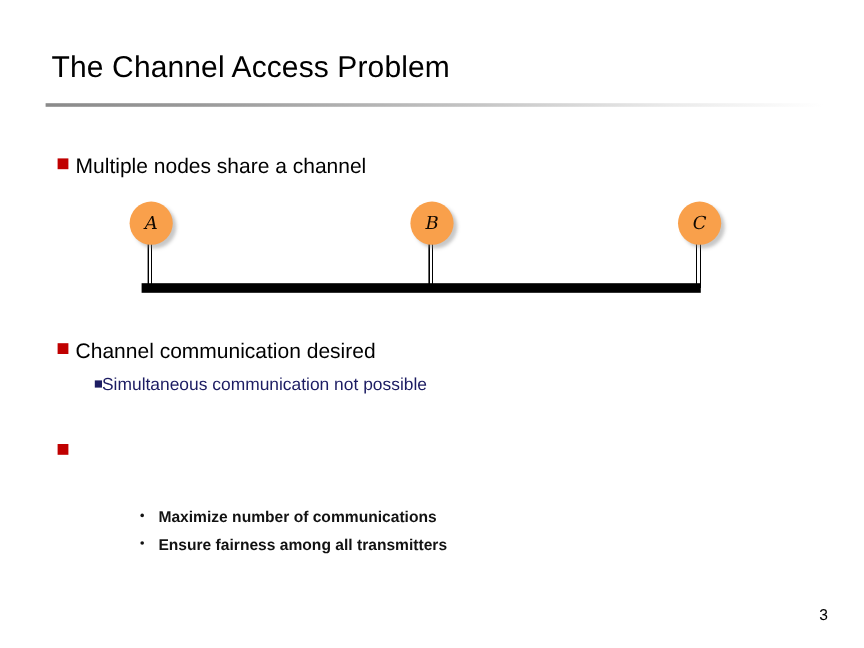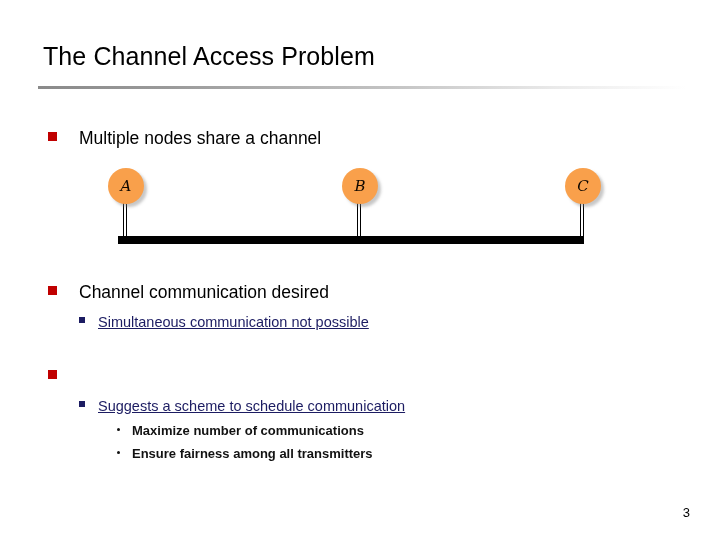--- a/index.html
+++ b/index.html
@@ -53,21 +53,21 @@
     display: inline-block;
     width: 9px;
     height: 9px;
     background: #C00000;
     vertical-align: middle;
     position: relative;
     top: -2px;
   }
   .lvl1 .txt {
     display: inline-block;
-    margin-left: 22px;
+    margin-left: 6px;
     vertical-align: middle;
   }
 
   .lvl2 {
     position: absolute;
     color: #1C1C62;
     font-size: 14.5px;
     line-height: 19px;
     white-space: nowrap;
   }
@@ -75,23 +75,21 @@
     display: inline-block;
     width: 6px;
     height: 6px;
     background: #1C1C62;
     vertical-align: middle;
     position: relative;
     top: -2px;
   }
   .lvl2 .txt {
     display: inline-block;
-    margin-left: 13px;
-    vertical-align: middle;
-    text-decoration: underline;
+    vertical-align: middle;
   }
 
   .lvl3 {
     position: absolute;
     color: #121212;
     font-size: 13px;
     line-height: 18px;
     font-weight: bold;
     white-space: nowrap;
   }
@@ -194,23 +192,20 @@
   </div>
 
   <div class="lvl2" style="left:79px; top:312px;">
     <span class="sq"></span><span class="txt">Simultaneous communication not possible</span>
   </div>
 
   <div class="lvl1" style="left:48px; top:364px;">
     <span class="sq"></span>
   </div>
 
-  <div class="lvl2" style="left:79px; top:396px;">
-    <span class="sq"></span><span class="txt">Suggests a scheme to schedule communication</span>
-  </div>
 
   <div class="lvl3" style="left:117px; top:444px;">
     <span class="dot"></span><span class="txt">Ensure fairness among all transmitters</span>
   </div>
 
   <div class="lvl3" style="left:117px; top:421px;">
     <span class="dot"></span><span class="txt">Maximize number of communications</span>
   </div>
 
   <div id="page-number">3</div>

